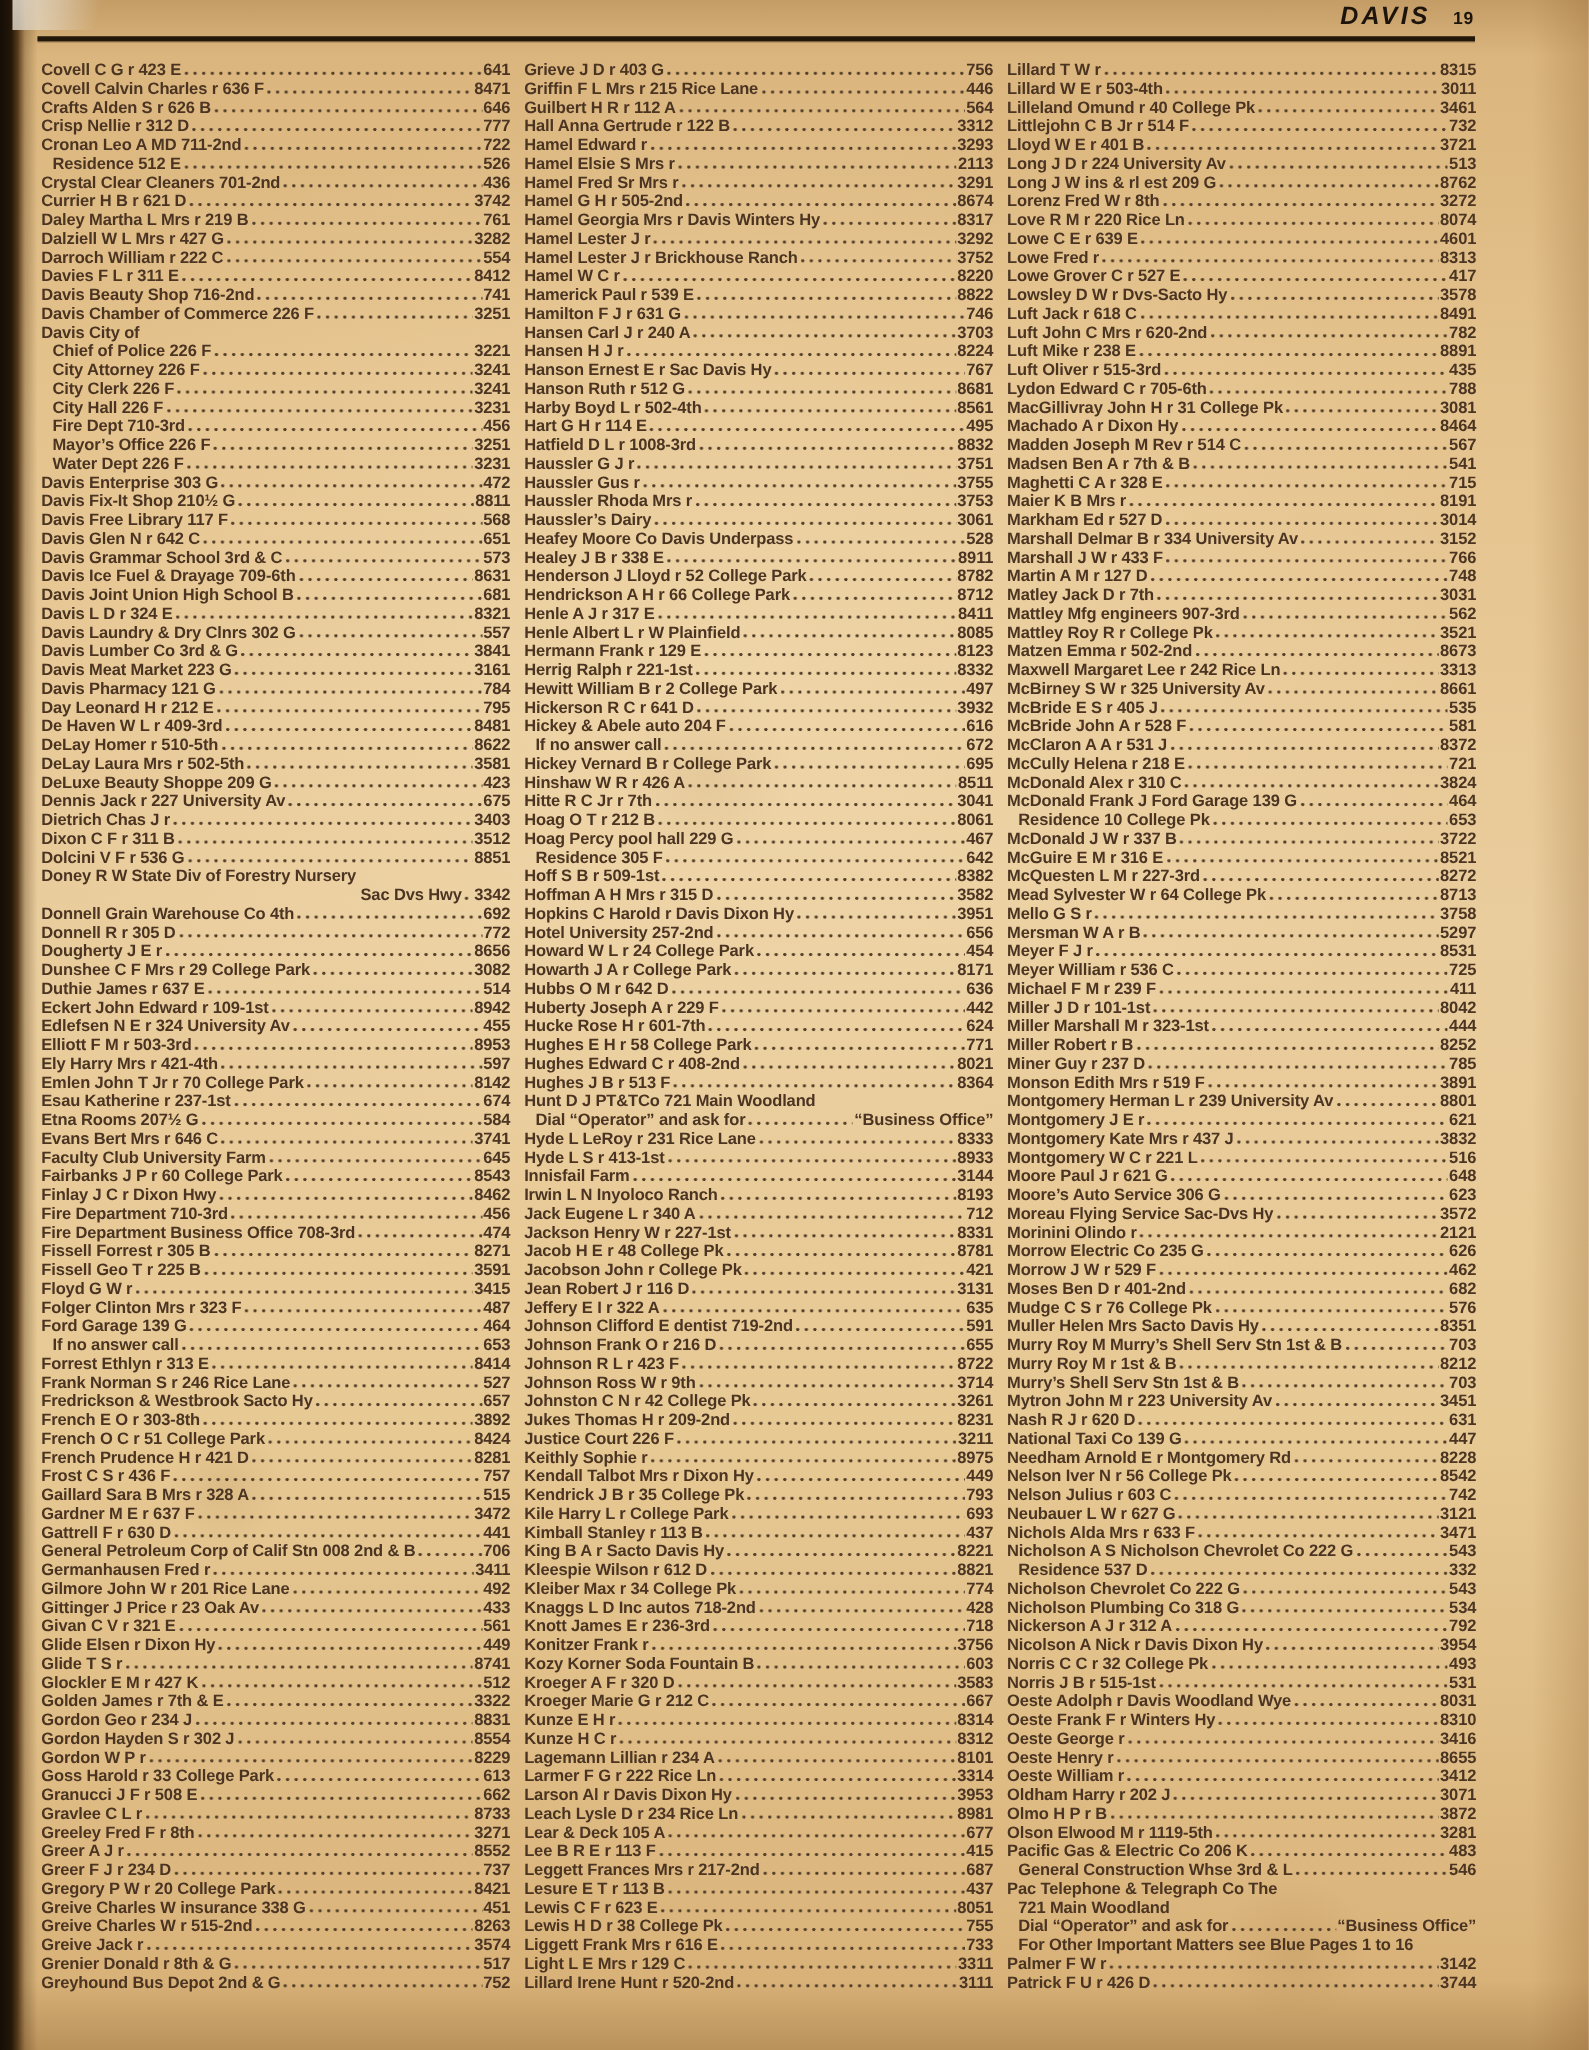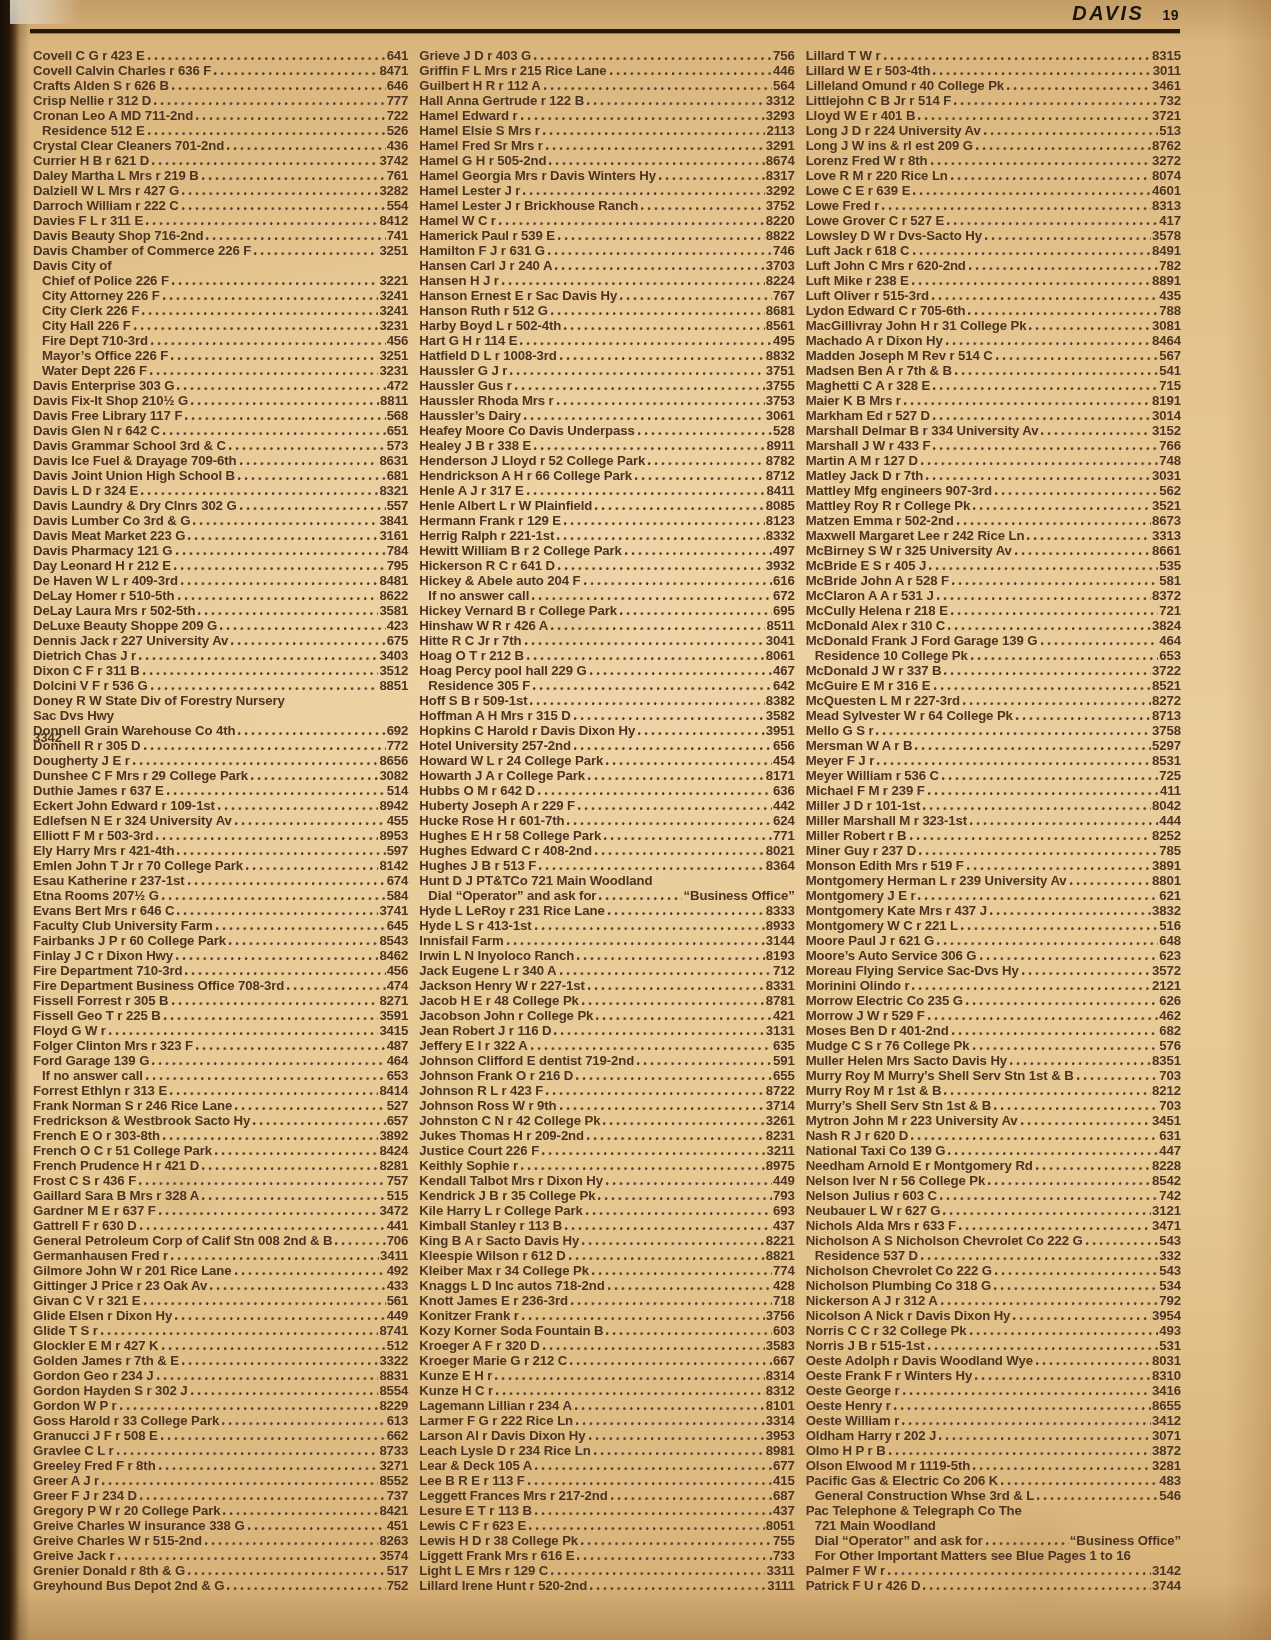--- a/index.html
+++ b/index.html
@@ -45,21 +45,21 @@
     font-size:13.2px;font-weight:bold;color:#4b3522;letter-spacing:-0.1px;white-space:nowrap;
   }
   .row .name{flex:0 0 auto;}
   .row.indent .name{padding-left:9px;}
   .row .leader{
     flex:1 1 auto;min-width:5px;align-self:stretch;margin:0 1px 0 2px;
     background:radial-gradient(circle at 2.2px 10.6px, #55402a 1.05px, rgba(0,0,0,0) 1.55px) repeat-x;
     background-size:6.9px 15px;
   }
   .row .num{flex:0 0 auto;}
-  .row.right{justify-content:flex-start;flex-direction:column;}
+  .row.right{justify-content:flex-end;}
   .row.right .leader{flex:0 0 7px;min-width:7px;}
 </style>
 </head>
 <body>
 
 <div class="page">
   <div class="paper-vignette"></div>
   <div class="left-edge"></div>
   <div class="corner-sliver"></div>
 

